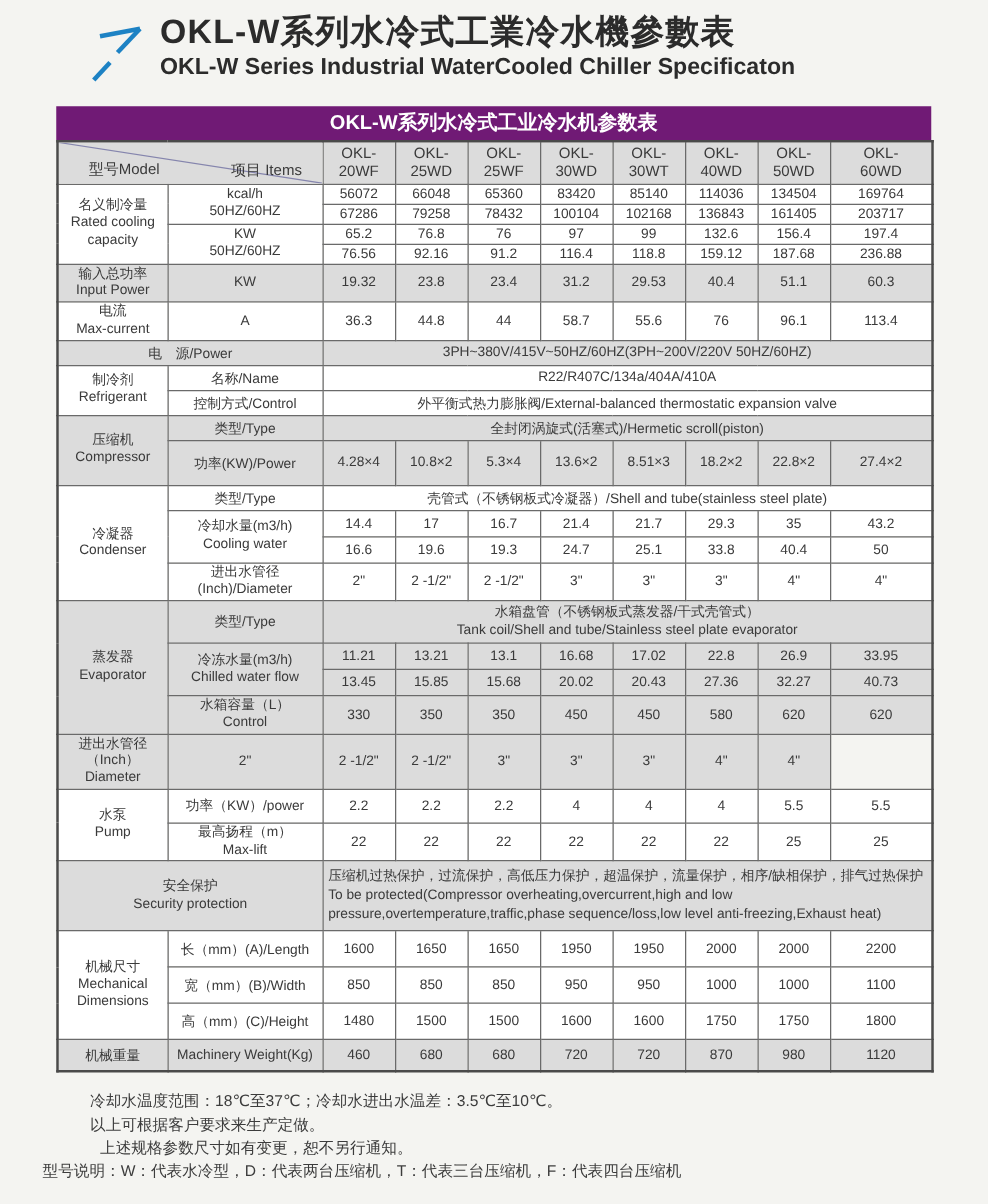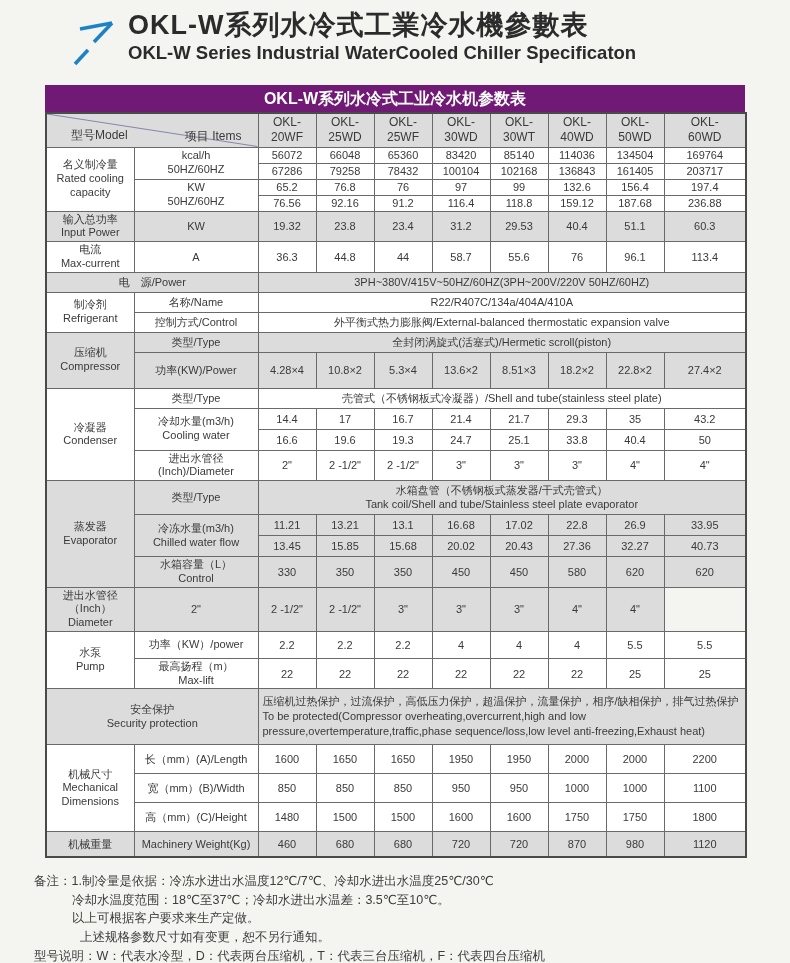--- a/index.html
+++ b/index.html
@@ -449,21 +449,20 @@
           <td>720</td>
           <td>720</td>
           <td>870</td>
           <td>980</td>
           <td>1120</td>
     </tr>
   </tbody>
     </table>
 
   <div class="notes">
-    <div>备注：1.制冷量是依据：冷冻水进出水温度12℃/7℃、冷却水进出水温度25℃/30℃</div>
     <div class="ind2">冷却水温度范围：18℃至37℃；冷却水进出水温差：3.5℃至10℃。</div>
     <div class="ind2">以上可根据客户要求来生产定做。</div>
     <div class="ind3">上述规格参数尺寸如有变更，恕不另行通知。</div>
     <div>型号说明：W：代表水冷型，D：代表两台压缩机，T：代表三台压缩机，F：代表四台压缩机</div>
 
   </div>
 
 </div>
 
 </body></html>

